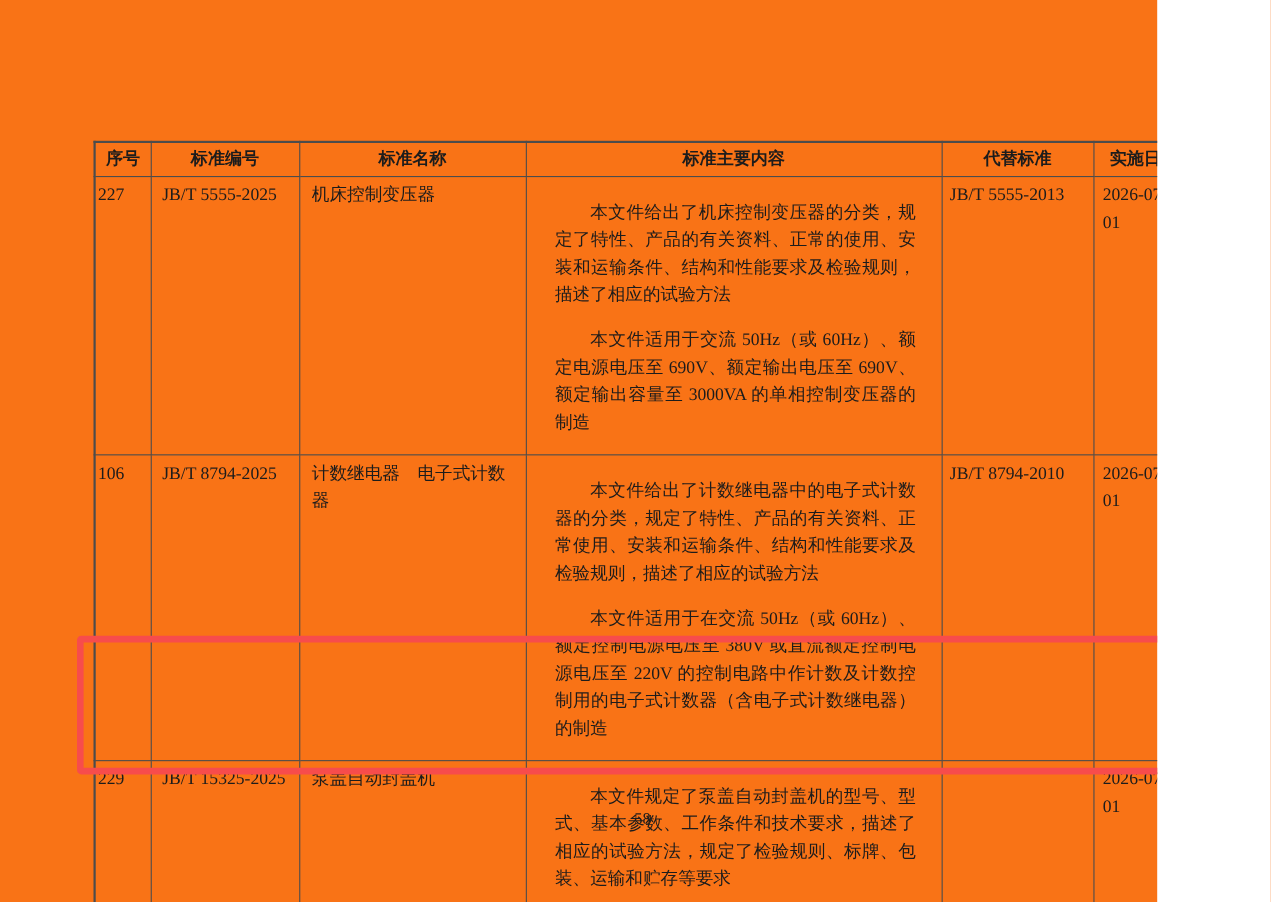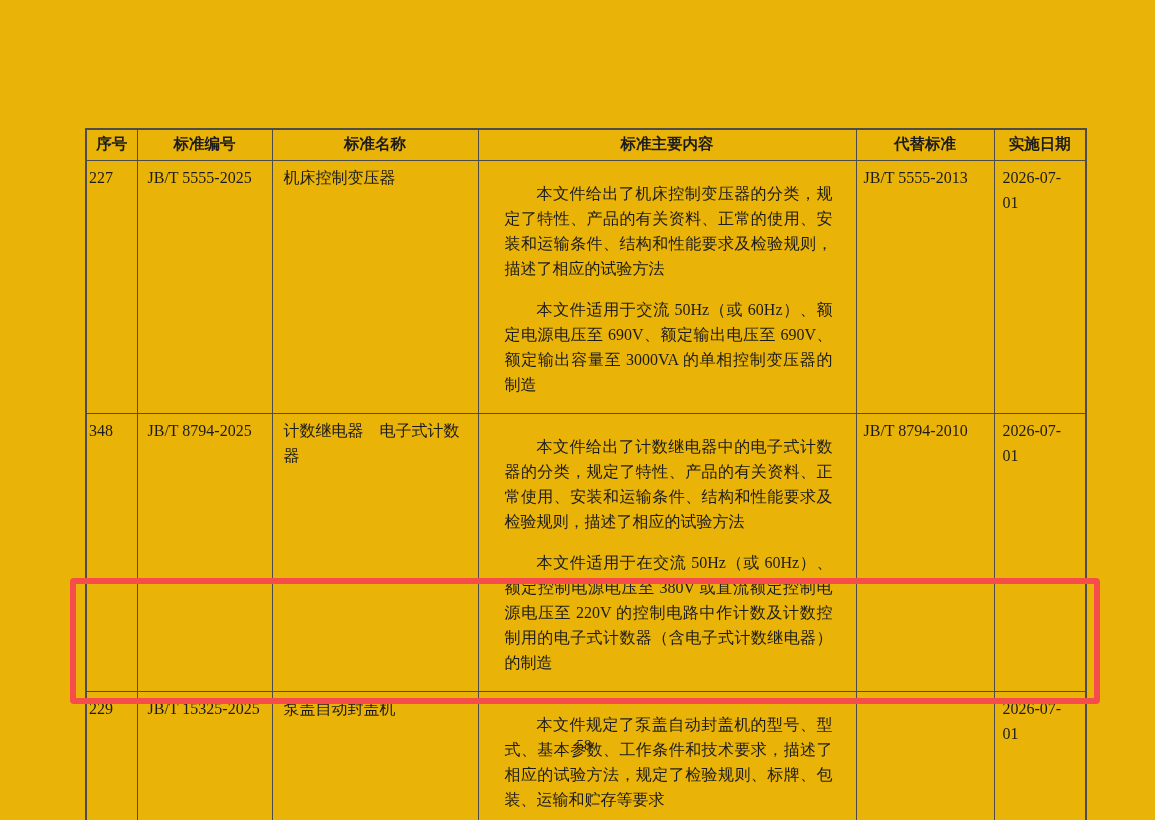--- a/index.html
+++ b/index.html
@@ -4,23 +4,23 @@
 <style>
   html, body {
     margin: 0;
     padding: 0;
     background: #ffffff;
     font-family: "Liberation Serif", "DejaVu Serif", serif;
     color: #1c1c1c;
   }
   .page {
     position: relative;
-    width: 1155px;
+    width: 1052px;
     height: 820px;
-    background: #eab308;
+    background: #f97316;
     overflow: hidden;
   }
   table.standards-table {
     position: absolute;
     left: 85px;
     top: 128px;
     width: 1000px;
     border-collapse: collapse;
     table-layout: fixed;
     border: 2px solid #4c4c4c;
@@ -112,21 +112,21 @@
         <td class="code">JB/T 5555-2025</td>
         <td class="name">机床控制变压器</td>
         <td class="content">
           <p>本文件给出了机床控制变压器的分类，规定了特性、产品的有关资料、正常的使用、安装和运输条件、结构和性能要求及检验规则，描述了相应的试验方法</p>
           <p>本文件适用于交流 50Hz（或 60Hz）、额定电源电压至 690V、额定输出电压至 690V、额定输出容量至 3000VA 的单相控制变压器的制造</p>
         </td>
         <td class="replaces">JB/T 5555-2013</td>
         <td class="date">2026-07-01</td>
       </tr>
       <tr>
-        <td class="seq">348</td>
+        <td class="seq">106</td>
         <td class="code">JB/T 8794-2025</td>
         <td class="name">计数继电器　电子式计数器</td>
         <td class="content">
           <p>本文件给出了计数继电器中的电子式计数器的分类，规定了特性、产品的有关资料、正常使用、安装和运输条件、结构和性能要求及检验规则，描述了相应的试验方法</p>
           <p>本文件适用于在交流 50Hz（或 60Hz）、额定控制电源电压至 380V 或直流额定控制电源电压至 220V 的控制电路中作计数及计数控制用的电子式计数器（含电子式计数继电器）的制造</p>
         </td>
         <td class="replaces">JB/T 8794-2010</td>
         <td class="date">2026-07-01</td>
       </tr>
       <tr>

